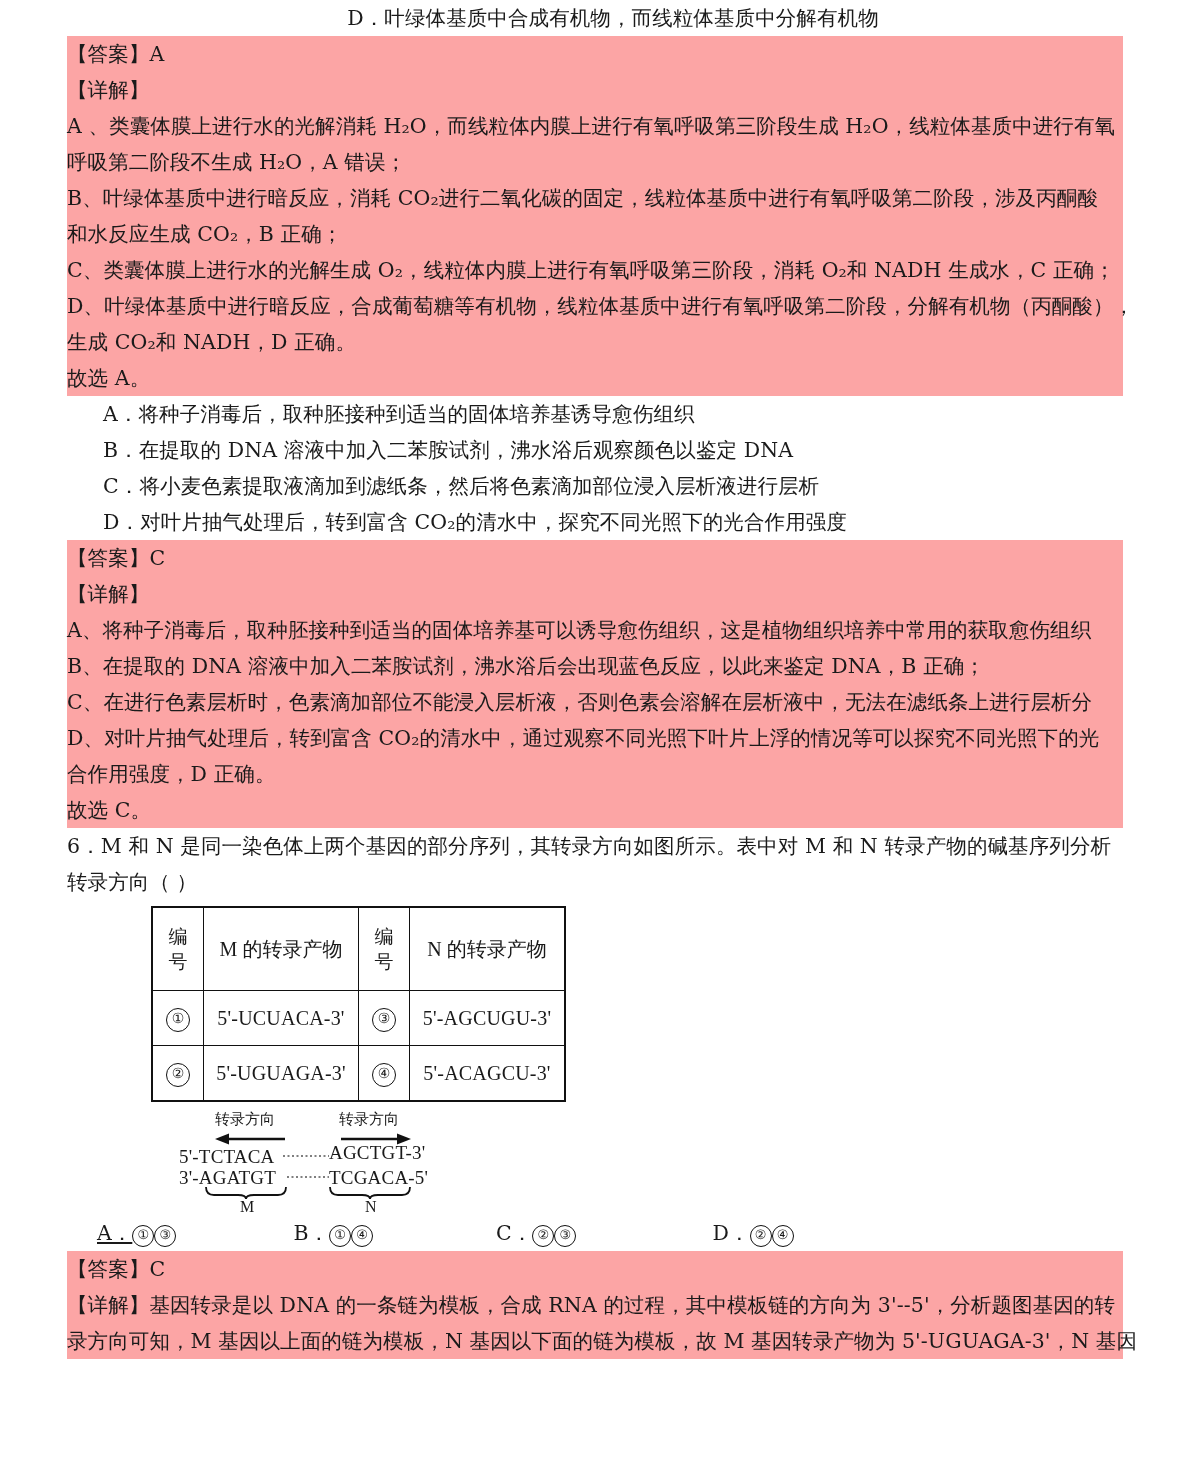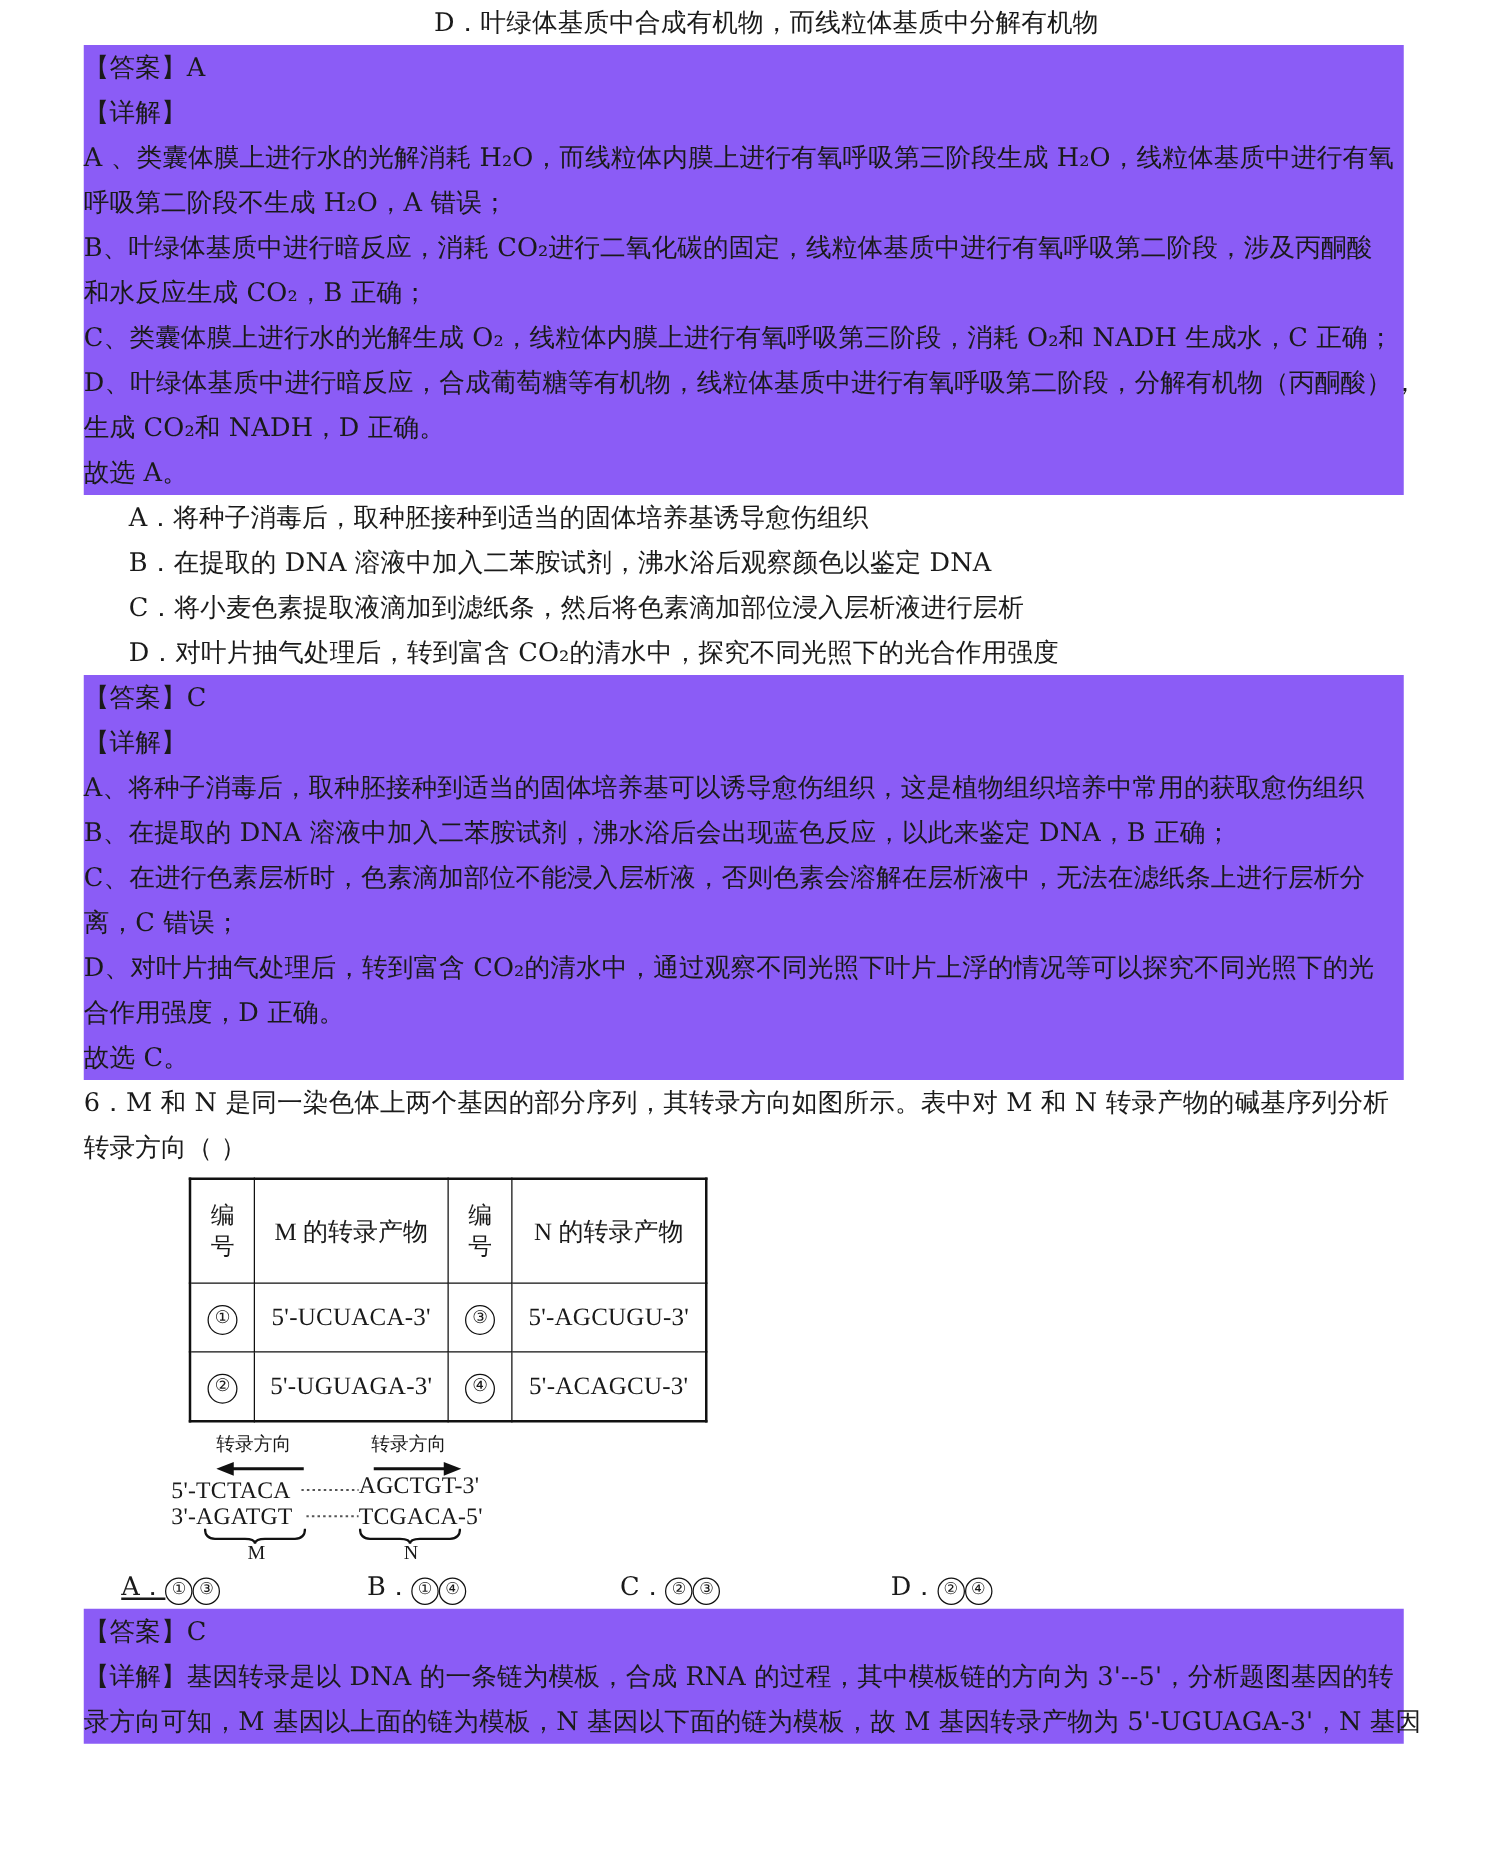--- a/index.html
+++ b/index.html
@@ -30,21 +30,21 @@
   }
 
   
   .line {
     font-size: 20.5px;
     line-height: 36px;
     white-space: nowrap;
     letter-spacing: 0.1px;
   }
   .shade-block {
-    background: #8b5cf6;
+    background: #fca5a5;
     padding: 0;
   }
   .opt {
     padding-left: 36px;
   }
 
   .cn { font-family: "DejaVu Serif", "Liberation Serif", serif; }
 
   
   .q6-table-wrap {
@@ -85,21 +85,21 @@
     border-radius: 50%;
     font-size: 14px;
     text-align: center;
     font-family: "Liberation Serif", serif;
   }
   .seq { font-size: 19.5px; letter-spacing: 0.2px; }
 
   
   .dna-fig {
     position: relative;
-    margin-left: 70px;
+    margin-left: 112px;
     margin-top: 8px;
     width: 320px;
     height: 105px;
     font-family: "Liberation Serif", serif;
   }
   .dna-label {
     position: absolute;
     font-size: 15px;
     font-family: "DejaVu Serif", serif;
     white-space: nowrap;
@@ -162,21 +162,20 @@
       <div class="line cn opt">C．将小麦色素提取液滴加到滤纸条，然后将色素滴加部位浸入层析液进行层析</div>
       <div class="line cn opt">D．对叶片抽气处理后，转到富含 CO₂的清水中，探究不同光照下的光合作用强度</div>
     </div>
 
     <div class="shade-block">
       <div class="line cn">【答案】C</div>
       <div class="line cn">【详解】</div>
       <div class="line cn">A、将种子消毒后，取种胚接种到适当的固体培养基可以诱导愈伤组织，这是植物组织培养中常用的获取愈伤组织</div>
       <div class="line cn">B、在提取的 DNA 溶液中加入二苯胺试剂，沸水浴后会出现蓝色反应，以此来鉴定 DNA，B 正确；</div>
       <div class="line cn">C、在进行色素层析时，色素滴加部位不能浸入层析液，否则色素会溶解在层析液中，无法在滤纸条上进行层析分</div>
-      <div class="line cn">离，C 错误；</div>
       <div class="line cn">D、对叶片抽气处理后，转到富含 CO₂的清水中，通过观察不同光照下叶片上浮的情况等可以探究不同光照下的光</div>
       <div class="line cn">合作用强度，D 正确。</div>
       <div class="line cn">故选 C。</div>
     </div>
 
     <div>
       <div class="line cn">6．M 和 N 是同一染色体上两个基因的部分序列，其转录方向如图所示。表中对 M 和 N 转录产物的碱基序列分析</div>
       <div class="line cn">转录方向（  ）</div>
     </div>
 

